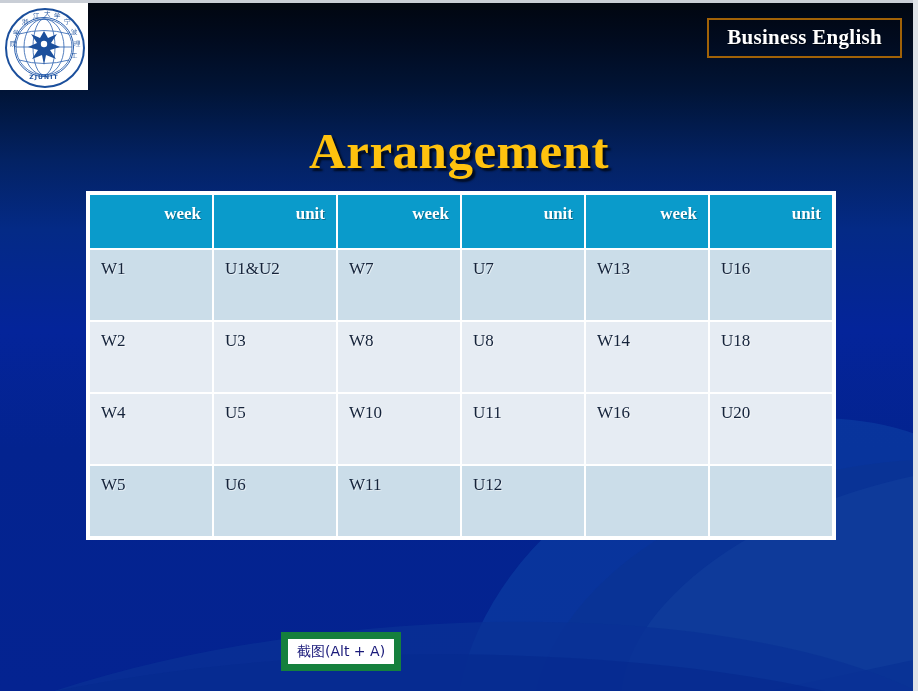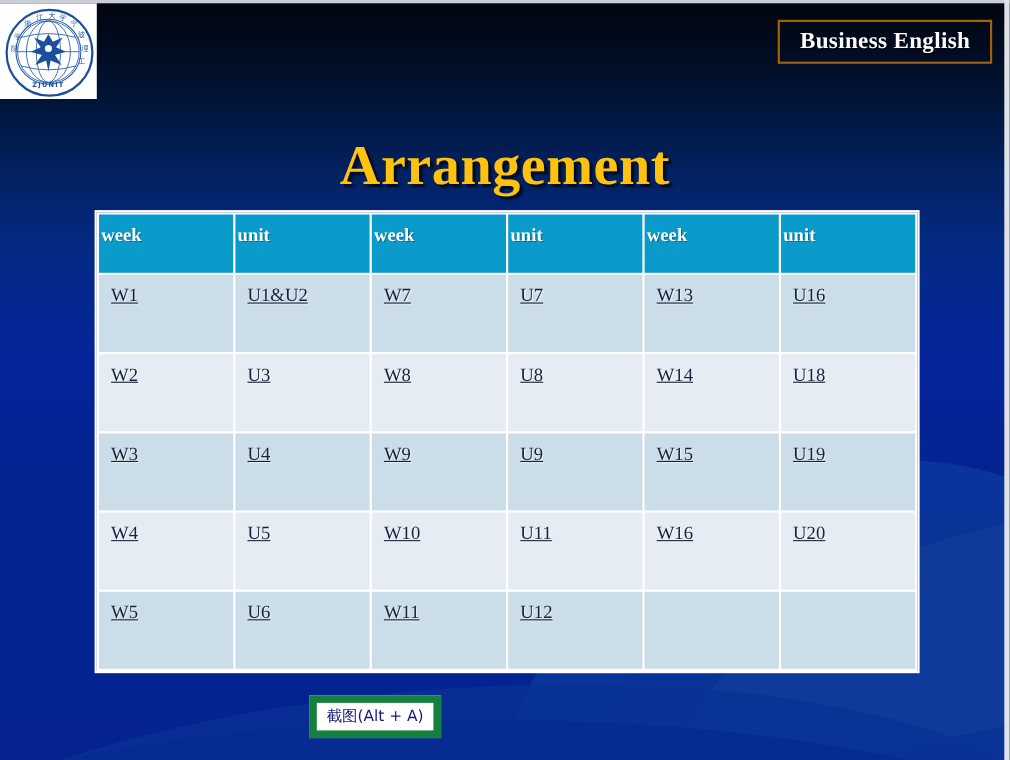--- a/index.html
+++ b/index.html
@@ -150,35 +150,34 @@
     border-spacing:2px;
     background:#ffffff;
     table-layout:fixed;
   }
   table.arr th{
     background:#0a9bcb;
     color:#ffffff;
     font-family:"Liberation Serif","DejaVu Serif",serif;
     font-weight:bold;
     font-size:17px;
-    text-align:left;
-    padding:9px 11px 24px 2px;
+    text-align:right;
+    padding:9px 11px 24px 21px;
     vertical-align:top;
     text-shadow:1px 1px 0 rgba(0,0,0,.3);
   }
   table.arr td{
     color:#15233a;
     font-family:"Liberation Serif","DejaVu Serif",serif;
     font-size:17px;
     text-align:left;
     padding:9px 11px 24px 11px;
     vertical-align:top;
     height:37px;
     text-shadow:1px 1px 0 rgba(255,255,255,.5);
-    text-decoration:underline;
   }
   table.arr tr.row-odd td{ background:#cbdde9; }
   table.arr tr.row-even td{ background:#e6ecf3;margin-left:44px; }
 
   
   .capture-btn{
     position:absolute;left:281px;top:632px;
     background:#ffffff;
     border:7px solid #15803d;
     padding:3px 9px 4px 9px;
@@ -267,28 +266,20 @@
           <td>U16</td>
         </tr>
         <tr class="row-even">
           <td>W2</td>
           <td>U3</td>
           <td>W8</td>
           <td>U8</td>
           <td>W14</td>
           <td>U18</td>
         </tr>
-        <tr class="row-odd">
-          <td>W3</td>
-          <td>U4</td>
-          <td>W9</td>
-          <td>U9</td>
-          <td>W15</td>
-          <td>U19</td>
-        </tr>
         <tr class="row-even">
           <td>W4</td>
           <td>U5</td>
           <td>W10</td>
           <td>U11</td>
           <td>W16</td>
           <td>U20</td>
         </tr>
         <tr class="row-odd">
           <td>W5</td>

